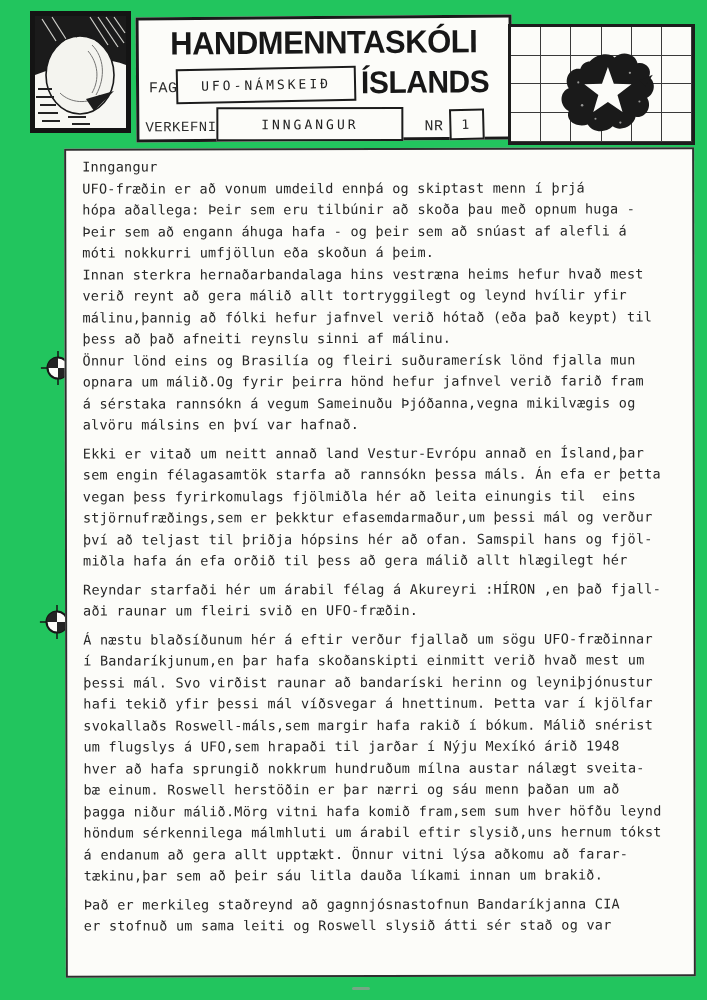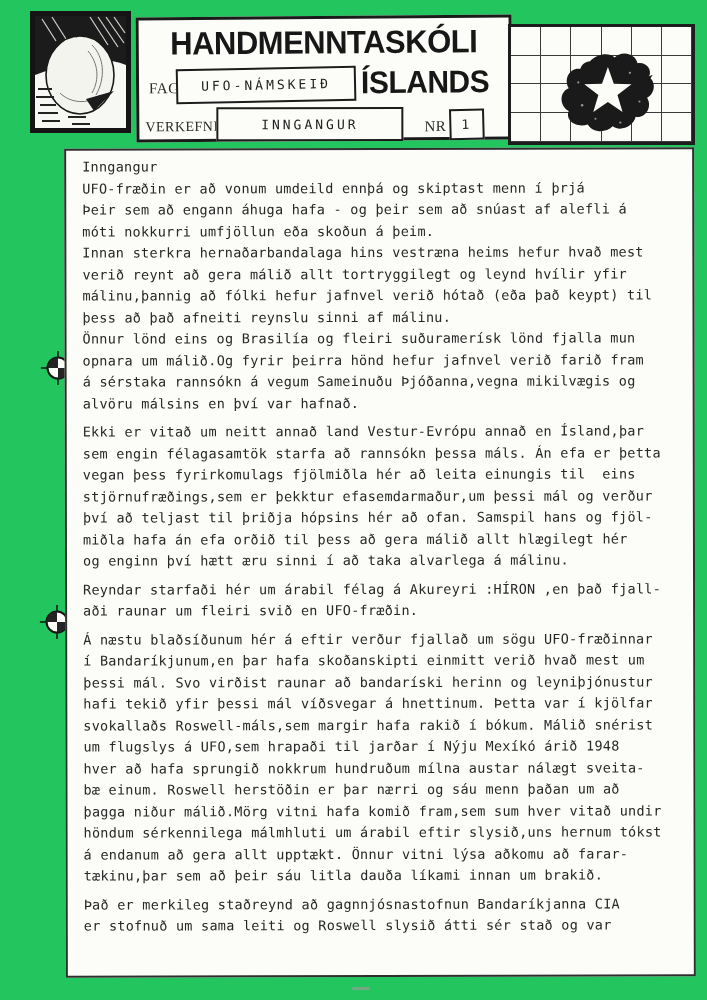--- a/index.html
+++ b/index.html
@@ -17,21 +17,21 @@
   .title-box {
     position:absolute; left:136px; top:16px; width:376px; height:125px;
     border:3px solid #1a1a1a; transform:rotate(-0.45deg); background:#fcfcf9;
   }
   .school-name {
     position:absolute; left:0; right:0; top:6px; text-align:center;
     font-family:"Liberation Sans", sans-serif; font-weight:700;
     font-size:31px; letter-spacing:-0.5px; color:#171717; transform:scaleY(1.04);
   }
   .form-label {
-    position:absolute; font-family:Liberation Serif, serif;
+    position:absolute; font-family:Liberation Mono, monospace;
     font-size:15px; color:#2b2b2b; letter-spacing:0.5px;
   }
   .lbl-fag      { left:10px;  top:60px; }
   .lbl-verkefni { left:6px;   top:99px; font-size:14px; }
   .lbl-nr       { left:285px; top:100px; }
   .field-box {
     position:absolute; border:2.5px solid #1c1c1c; background:#fcfcf9;
     display:flex; align-items:center; justify-content:center;
   }
   .box-fag      { left:37px;  top:48px; width:180px; height:35px; transform:rotate(-0.7deg); }
@@ -168,54 +168,54 @@
     <circle cx="20" cy="20" r="11" fill="#fcfcf9" stroke="#161616" stroke-width="2.2"></circle>
     <path d="M20,20 L20,9 A11,11 0 0 0 9,20 Z" fill="#242424"></path>
     <path d="M20,20 L31,20 A11,11 0 0 1 20,31 Z" fill="#242424"></path>
   </svg>
 
   <main class="body-box">
     <div class="doc-title">Inngangur</div>
     <div id="paragraphs">
         <div class="paragraph">
           <div class="line">UFO-fræðin er að vonum umdeild ennþá og skiptast menn í þrjá</div>
+          <div class="line">hópa aðallega: Þeir sem eru tilbúnir að skoða þau með opnum huga -</div>
           <div class="line">Þeir sem að engann áhuga hafa - og þeir sem að snúast af alefli á</div>
           <div class="line">móti nokkurri umfjöllun eða skoðun á þeim.</div>
           <div class="line">Innan sterkra hernaðarbandalaga hins vestræna heims hefur hvað mest</div>
           <div class="line">verið reynt að gera málið allt tortryggilegt og leynd hvílir yfir</div>
           <div class="line">málinu,þannig að fólki hefur jafnvel verið hótað (eða það keypt) til</div>
           <div class="line">þess að það afneiti reynslu sinni af málinu.</div>
           <div class="line">Önnur lönd eins og Brasilía og fleiri suðuramerísk lönd fjalla mun</div>
           <div class="line">opnara um málið.Og fyrir þeirra hönd hefur jafnvel verið farið fram</div>
           <div class="line">á sérstaka rannsókn á vegum Sameinuðu Þjóðanna,vegna mikilvægis og</div>
           <div class="line">alvöru málsins en því var hafnað.</div>
         </div>
         <div class="paragraph">
           <div class="line">Ekki er vitað um neitt annað land Vestur-Evrópu annað en Ísland,þar</div>
           <div class="line">sem engin félagasamtök starfa að rannsókn þessa máls. Án efa er þetta</div>
           <div class="line">vegan þess fyrirkomulags fjölmiðla hér að leita einungis til  eins</div>
           <div class="line">stjörnufræðings,sem er þekktur efasemdarmaður,um þessi mál og verður</div>
           <div class="line">því að teljast til þriðja hópsins hér að ofan. Samspil hans og fjöl-</div>
           <div class="line">miðla hafa án efa orðið til þess að gera málið allt hlægilegt hér</div>
-          <div class="line">og enginn því hætt æru sinni í að taka alvarlega á málinu.</div>
         </div>
         <div class="paragraph">
           <div class="line">Reyndar starfaði hér um árabil félag á Akureyri :HÍRON ,en það fjall-</div>
           <div class="line">aði raunar um fleiri svið en UFO-fræðin.</div>
         </div>
         <div class="paragraph">
           <div class="line">Á næstu blaðsíðunum hér á eftir verður fjallað um sögu UFO-fræðinnar</div>
           <div class="line">í Bandaríkjunum,en þar hafa skoðanskipti einmitt verið hvað mest um</div>
           <div class="line">þessi mál. Svo virðist raunar að bandaríski herinn og leyniþjónustur</div>
           <div class="line">hafi tekið yfir þessi mál víðsvegar á hnettinum. Þetta var í kjölfar</div>
           <div class="line">svokallaðs Roswell-máls,sem margir hafa rakið í bókum. Málið snérist</div>
           <div class="line">um flugslys á UFO,sem hrapaði til jarðar í Nýju Mexíkó árið 1948</div>
           <div class="line">hver að hafa sprungið nokkrum hundruðum mílna austar nálægt sveita-</div>
           <div class="line">bæ einum. Roswell herstöðin er þar nærri og sáu menn þaðan um að</div>
-          <div class="line">þagga niður málið.Mörg vitni hafa komið fram,sem sum hver vitað undir</div>
+          <div class="line">þagga niður málið.Mörg vitni hafa komið fram,sem sum hver höfðu leynd</div>
           <div class="line">höndum sérkennilega málmhluti um árabil eftir slysið,uns hernum tókst</div>
           <div class="line">á endanum að gera allt upptækt. Önnur vitni lýsa aðkomu að farar-</div>
           <div class="line">tækinu,þar sem að þeir sáu litla dauða líkami innan um brakið.</div>
         </div>
         <div class="paragraph">
           <div class="line">Það er merkileg staðreynd að gagnnjósnastofnun Bandaríkjanna CIA</div>
           <div class="line">er stofnuð um sama leiti og Roswell slysið átti sér stað og var</div>
         </div>
       </div>
   </main>

